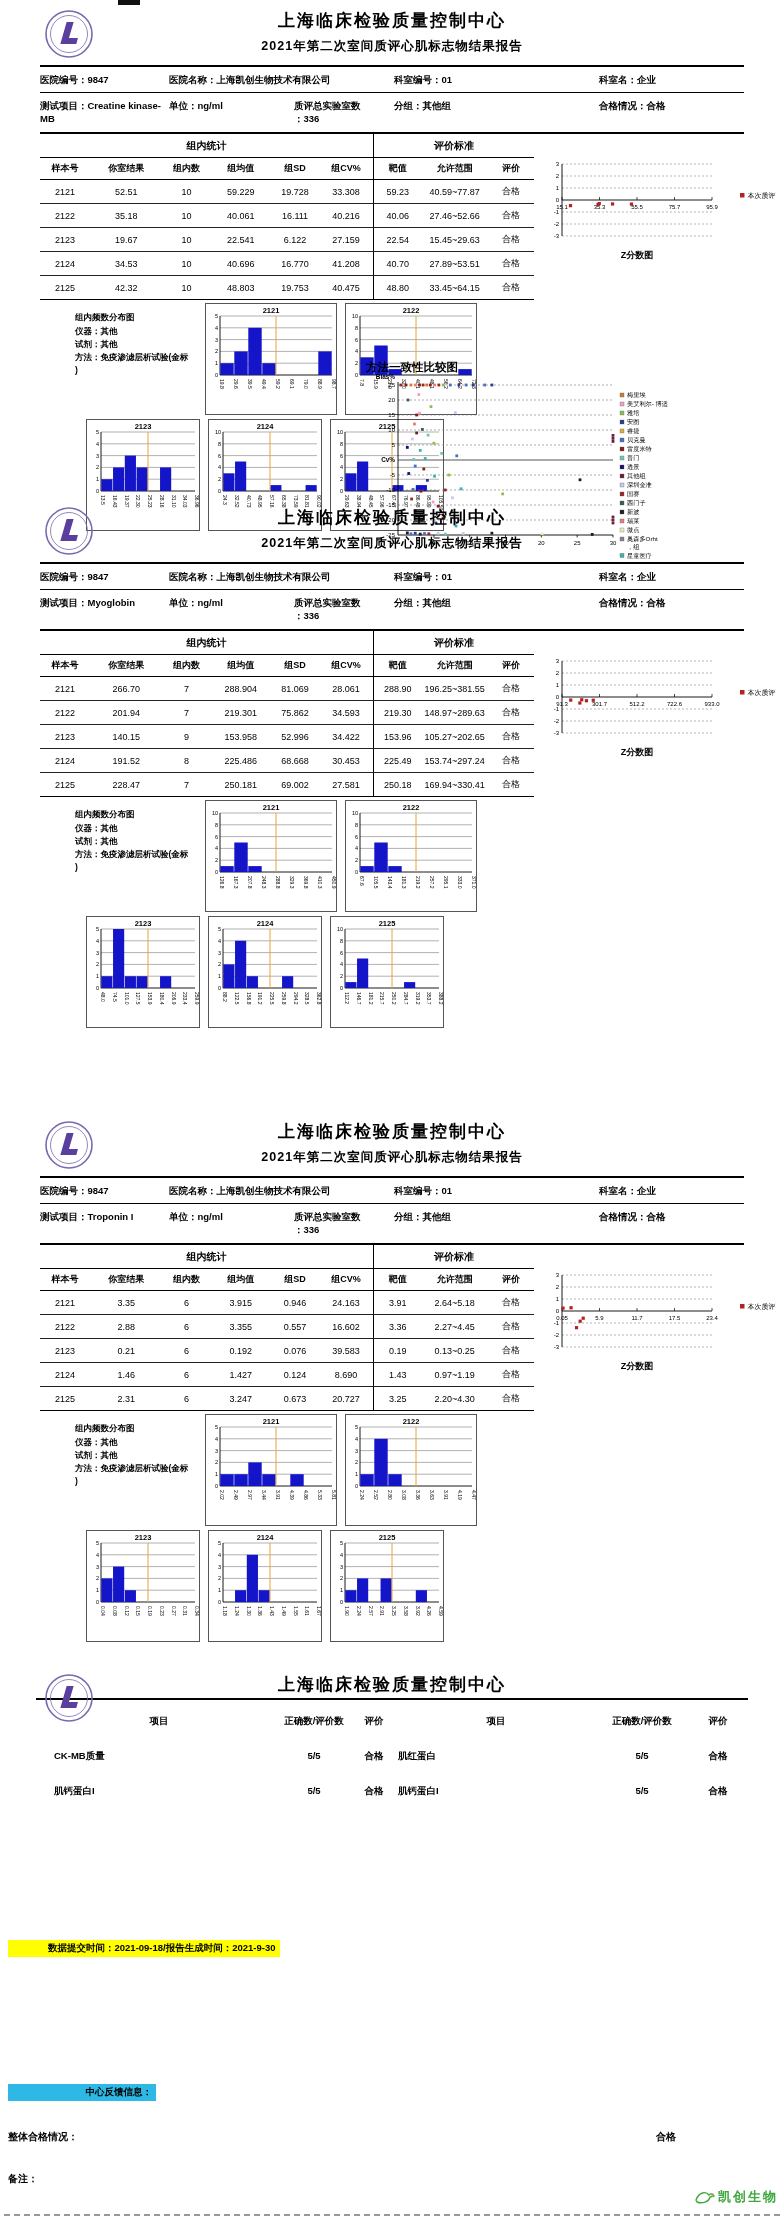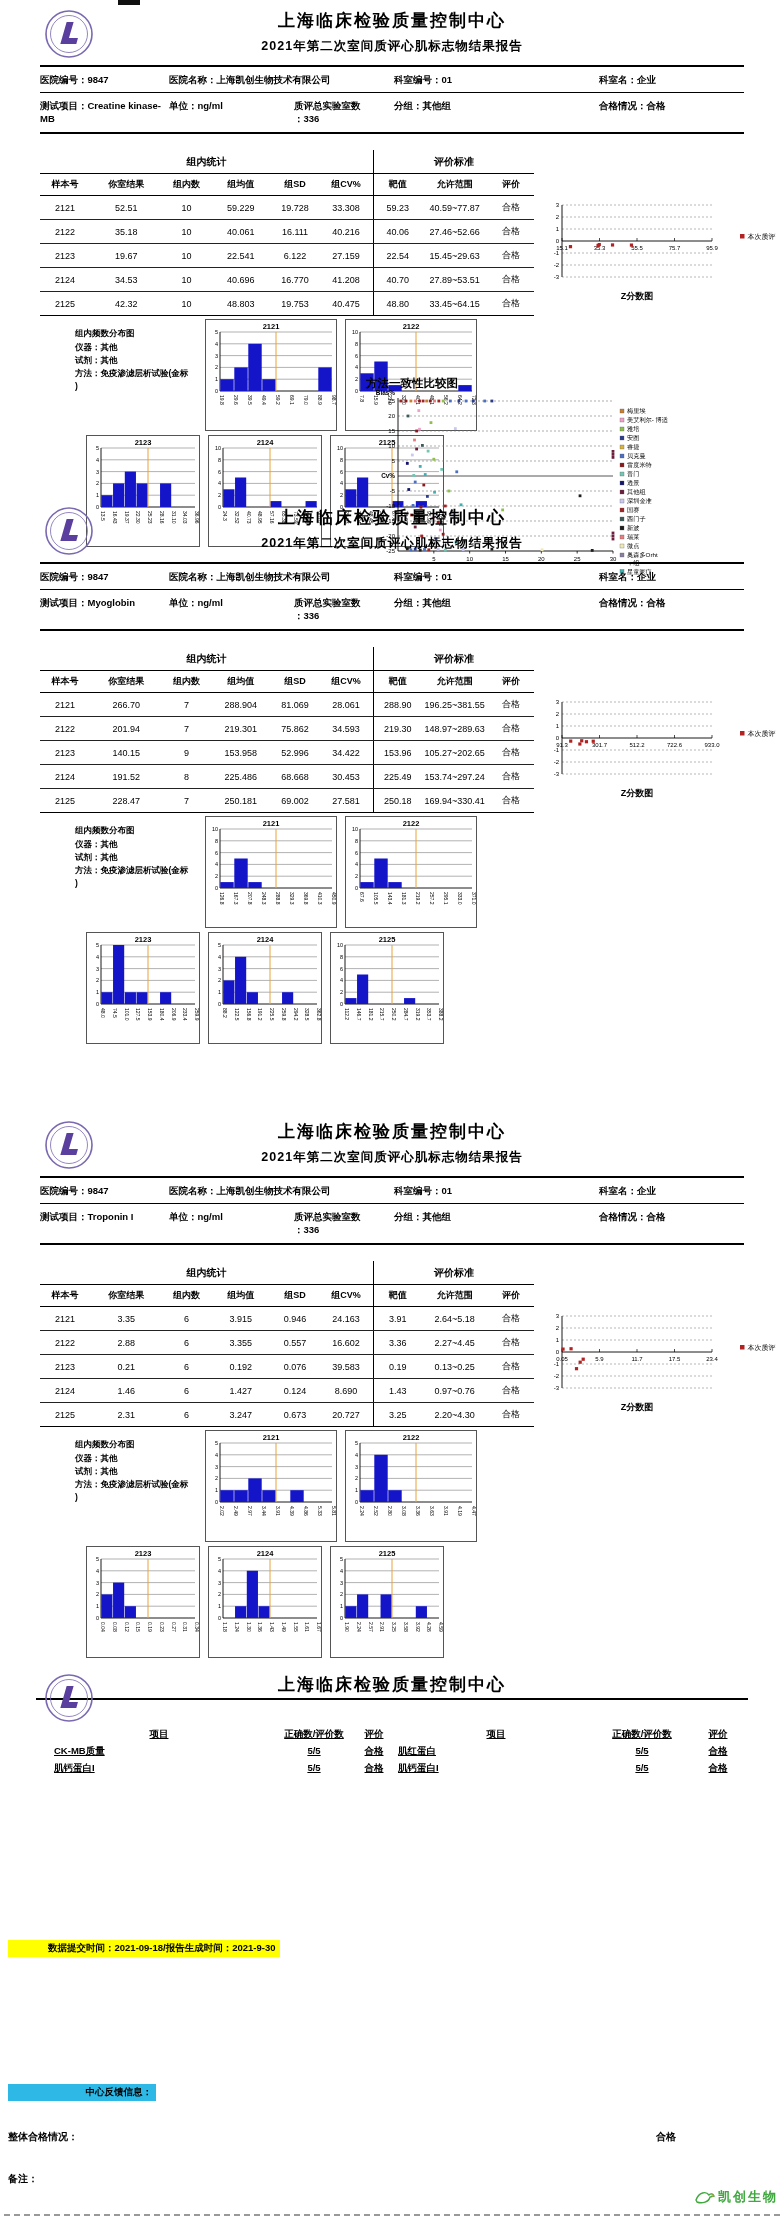--- a/index.html
+++ b/index.html
@@ -10,37 +10,37 @@
   .rpt-head{position:relative;text-align:center;}
   .logo{position:absolute;left:44px;top:0;}
   .rpt-head h1{font-size:17px;font-weight:bold;margin:3px 0 0;letter-spacing:2px;}
   .rpt-head h2{font-size:12.5px;font-weight:bold;margin:6px 0 10px;letter-spacing:1px;}
   .info{display:flex;margin:0 40px;font-weight:bold;font-size:9.5px;line-height:1.35;}
   .info1{border-top:2px solid #000;padding:7px 0 5px;}
   .info2{border-top:1px solid #000;border-bottom:2px solid #000;padding:7px 0 7px;}
   .cell{display:block;}
   .w115{width:129px;} .w225{width:225px;} .w205{width:205px;} .w125{width:125px;} .w100{width:100px;}
   .stack b{display:block;}
-  .main-row{display:flex;margin-left:40px;align-items:flex-end;margin-top:16px;}
+  .main-row{display:flex;margin-left:40px;align-items:center;}
   .stats-table{border-collapse:collapse;table-layout:fixed;width:494px;font-size:9px;}
   .stats-table th{font-weight:bold;}
   .stats-table .group th{border-bottom:1px solid #000;font-size:10px;padding:5px 0 4px;}
   .stats-table .cols th{border-bottom:1px solid #000;padding:4px 0;}
   .stats-table td{border-bottom:1px solid #222;padding:5px 1px;text-align:center;}
   .stats-table tbody tr:last-child td{border-bottom:1.5px solid #000;}
   .vl{border-left:1px solid #000;}
   .rangecell{word-break:break-all;}
   .zchart-slot{margin-left:10px;margin-top:0;}
   .freq{position:relative;height:250px;margin-top:3px;}
   .freq-info{position:absolute;left:75px;top:8px;width:130px;font-weight:bold;font-size:8.5px;line-height:1.55;}
   .freq-r1{position:absolute;left:205px;top:0;display:flex;gap:8px;}
   .freq-r2{position:absolute;left:86px;top:116px;display:flex;gap:8px;}
   .method-slot{position:absolute;left:358px;top:56px;}
   .sum-rule{height:0;border-top:2.5px solid #000;margin:2px 36px 0;}
-  .sum-grid{display:grid;grid-template-columns:238px 72px 48px 196px 96px 56px;margin:28px 0 0 40px;row-gap:4px;font-size:9.5px;font-weight:bold;text-decoration:underline;}
+  .sum-grid{display:grid;grid-template-columns:238px 72px 48px 196px 96px 56px;margin:15px 0 0 40px;row-gap:22px;font-size:9.5px;font-weight:bold;}
   .sh{text-align:center;} .sc{text-align:center;}
   .sc.c0{text-align:left;padding-left:14px;} .sc.c3{text-align:left;}
   .f-yellow{position:absolute;left:8px;font-size:9.5px;font-weight:bold;background:#ffff00;padding:2px 4px;}
   .f-cyan{position:absolute;left:8px;font-size:9.5px;font-weight:bold;background:#2eb8e6;padding:2px 4px;width:140px;text-align:right;}
   .f-overall{position:absolute;left:8px;font-size:10px;font-weight:bold;width:740px;}
   .f-overall .f-val{position:absolute;left:648px;}
   .f-note{position:absolute;left:8px;font-size:10px;font-weight:bold;}
   .brand{position:absolute;right:6px;display:flex;align-items:center;gap:3px;
          color:#3fa83f;font-weight:bold;font-size:13px;letter-spacing:2px;}
   .f-dash{position:absolute;left:4px;right:4px;border-top:2px dashed #999;}
@@ -934,21 +934,21 @@
                   <td>合格</td>
                 </tr>
                 <tr>
                   <td>2124</td>
                   <td>1.46</td>
                   <td>6</td>
                   <td>1.427</td>
                   <td>0.124</td>
                   <td>8.690</td>
                   <td class="vl">1.43</td>
-                  <td class=" rangecell">0.97~0.76</td>
+                  <td class=" rangecell">0.97~1.19</td>
                   <td>合格</td>
                 </tr>
                 <tr>
                   <td>2125</td>
                   <td>2.31</td>
                   <td>6</td>
                   <td>3.247</td>
                   <td>0.673</td>
                   <td>20.727</td>
                   <td class="vl">3.25</td>

